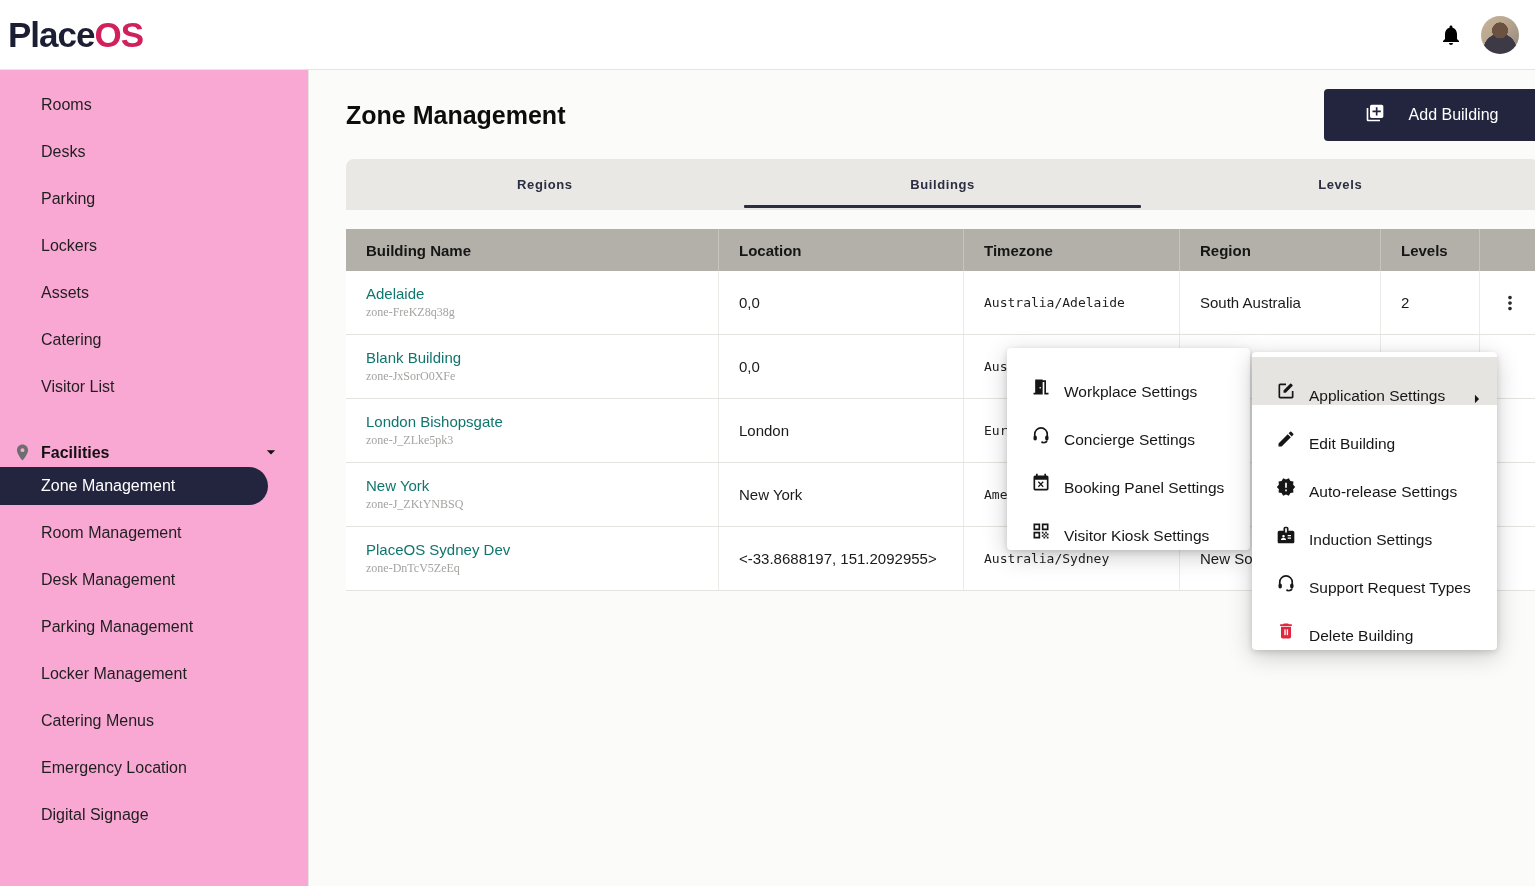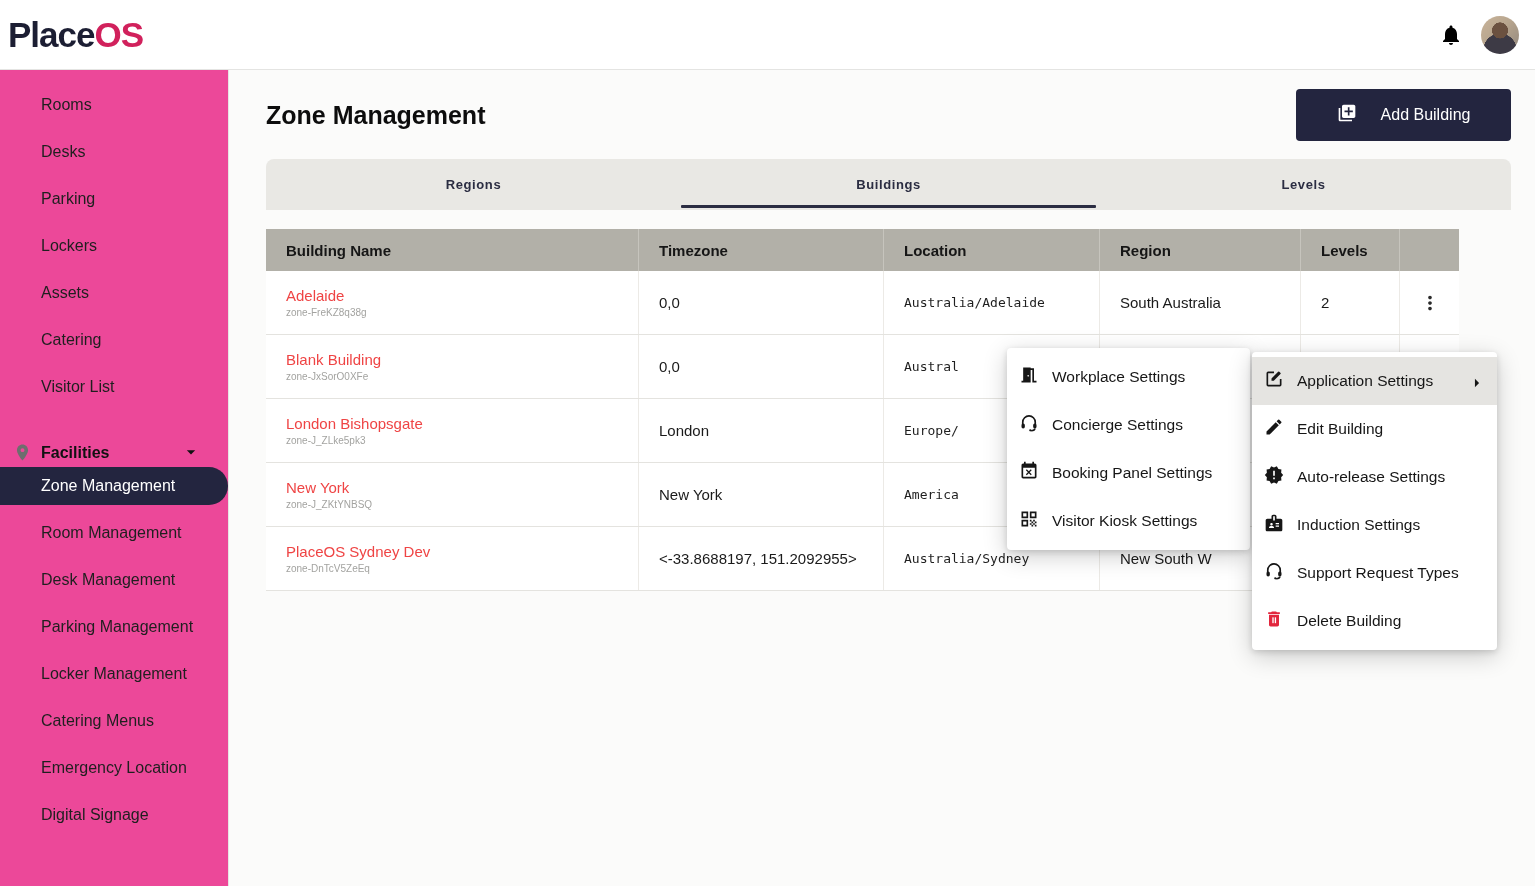--- a/index.html
+++ b/index.html
@@ -15,21 +15,21 @@
   .bell { width:24px; height:24px; color:#000; cursor:pointer; }
   .avatar { width:38px; height:38px; border-radius:50%; cursor:pointer;
     background:
       radial-gradient(circle at 50% 38%, #6b5140 0 26%, transparent 27%),
       radial-gradient(circle at 50% 90%, #3d3a45 0 42%, transparent 43%),
       linear-gradient(135deg,#c9b49a 0%, #b7a58e 45%, #8f857c 100%);
   }
 
   
   .shell { display:flex; height:816px; }
-  .sidebar { width:229px; background:#ec4899; border-right:1px solid #e5e5e3; padding-top:11px; flex:none; }
+  .sidebar { width:309px; background:#f9a8d4; border-right:1px solid #e5e5e3; padding-top:11px; flex:none; }
   .nav-item { height:47px; display:flex; align-items:center; padding-left:41px; font-size:16px; color:#1f1f1f; cursor:pointer; }
   .section-head { height:47px; margin-top:5px; display:flex; align-items:flex-end; padding-left:13px; cursor:pointer; }
   .section-head .pin { width:19px; height:19px; color:#6e6e6e; margin-right:9px; }
   .section-head .lbl { font-size:16px; font-weight:700; color:#111; }
   .section-head .caret { width:20px; height:20px; margin-left:auto; margin-right:27px; color:#111; }
   .sub-item { height:47px; display:flex; align-items:center; padding-left:41px; font-size:16px; color:#1f1f1f; cursor:pointer; }
   .sub-item.active-wrap { padding-left:0; }
   .active-pill { width:268px; height:38px; background:#23253f; color:#ffffff; border-radius:0 19px 19px 0; display:flex; align-items:center; padding-left:41px; font-size:16px; }
 
   .main { flex:1; position:relative; padding:0 24px 0 37px; }
@@ -47,32 +47,32 @@
   
   .table { margin-top:19px; width:1193px; }
   .t-head, .t-row { display:grid; grid-template-columns:373px 245px 216px 201px 99px 59px; }
   .t-head { background:#b2b0a8; height:42px; }
   .t-head .cell { display:flex; align-items:center; padding-left:20px; font-size:15px; font-weight:700; color:#161616; border-right:1px solid #c6c4bd; }
   .t-head .cell:last-child { border-right:none; }
   .t-row { background:#ffffff; height:64px; border-bottom:1px solid #e4e3df; cursor:pointer; }
   .t-row .cell { display:flex; align-items:center; padding-left:20px; border-right:1px solid #eceae6; overflow:hidden; white-space:nowrap; }
   .t-row .cell:last-child { border-right:none; }
   .name-cell { flex-direction:column; align-items:flex-start !important; justify-content:center; }
-  .b-name { font-size:15px; color:#ef4444; }
-  .zone-id { font-family:Liberation Sans, sans-serif; font-size:10px; color:#a3a3a0; margin-top:3px; }
+  .b-name { font-size:15px; color:#0f766e; }
+  .zone-id { font-family:Liberation Serif, serif; font-size:12px; color:#a3a3a0; margin-top:3px; }
   .loc { font-size:15px; color:#1a1a1a; }
   .tz { font-family:"DejaVu Sans Mono", monospace; font-size:13px; color:#1f1f1f; }
   .region { font-size:15px; color:#1a1a1a; }
   .levels { font-size:15px; color:#1a1a1a; }
   .actions { justify-content:center; padding-left:0 !important; }
   .kebab { width:22px; height:22px; color:#2a2a2a; cursor:pointer; }
 
   
   .menu { position:absolute; background:#ffffff; border-radius:4px; box-shadow:0 6px 24px rgba(0,0,0,.20), 0 2px 6px rgba(0,0,0,.14); padding:5px 0; z-index:30; }
-  .menu-item { height:48px; display:flex; align-items:center; padding:0 14px 0 12px; gap:13px; font-size:15.5px; color:#161616; cursor:pointer; white-space:nowrap; }
+  .menu-item { height:48px; display:flex; align-items:flex-end; padding:0 14px 0 24px; gap:13px; font-size:15.5px; color:#161616; cursor:pointer; white-space:nowrap; }
   .menu-item svg { width:20px; height:20px; flex:none; color:#161616; }
   .menu-item.highlight { background:#e5e4e1; }
   .menu-item .arrow { margin-left:auto; width:16px; height:16px; color:#333; }
   .menu-item.danger svg { color:#e2263d; }
   .submenu { left:1007px; top:348px; width:243px; }
   .context-menu { left:1252px; top:352px; width:245px; }
 </style>
 </head>
 <body>
 
@@ -180,22 +180,22 @@
         <span class="underline"></span>
       </div>
       <div class="tab">
           <span>Levels</span>
         </div>
     </div>
 
     <div class="table">
       <div class="t-head">
         <div class="cell">Building Name</div>
+        <div class="cell">Location</div>
         <div class="cell">Timezone</div>
-        <div class="cell">Location</div>
         <div class="cell">Region</div>
         <div class="cell">Levels</div>
         <div class="cell"></div>
       </div>
 
       <div class="t-row">
         <div class="cell name-cell">
           <span class="b-name">Adelaide</span>
           <span class="zone-id">zone-FreKZ8q38g</span>
         </div>

